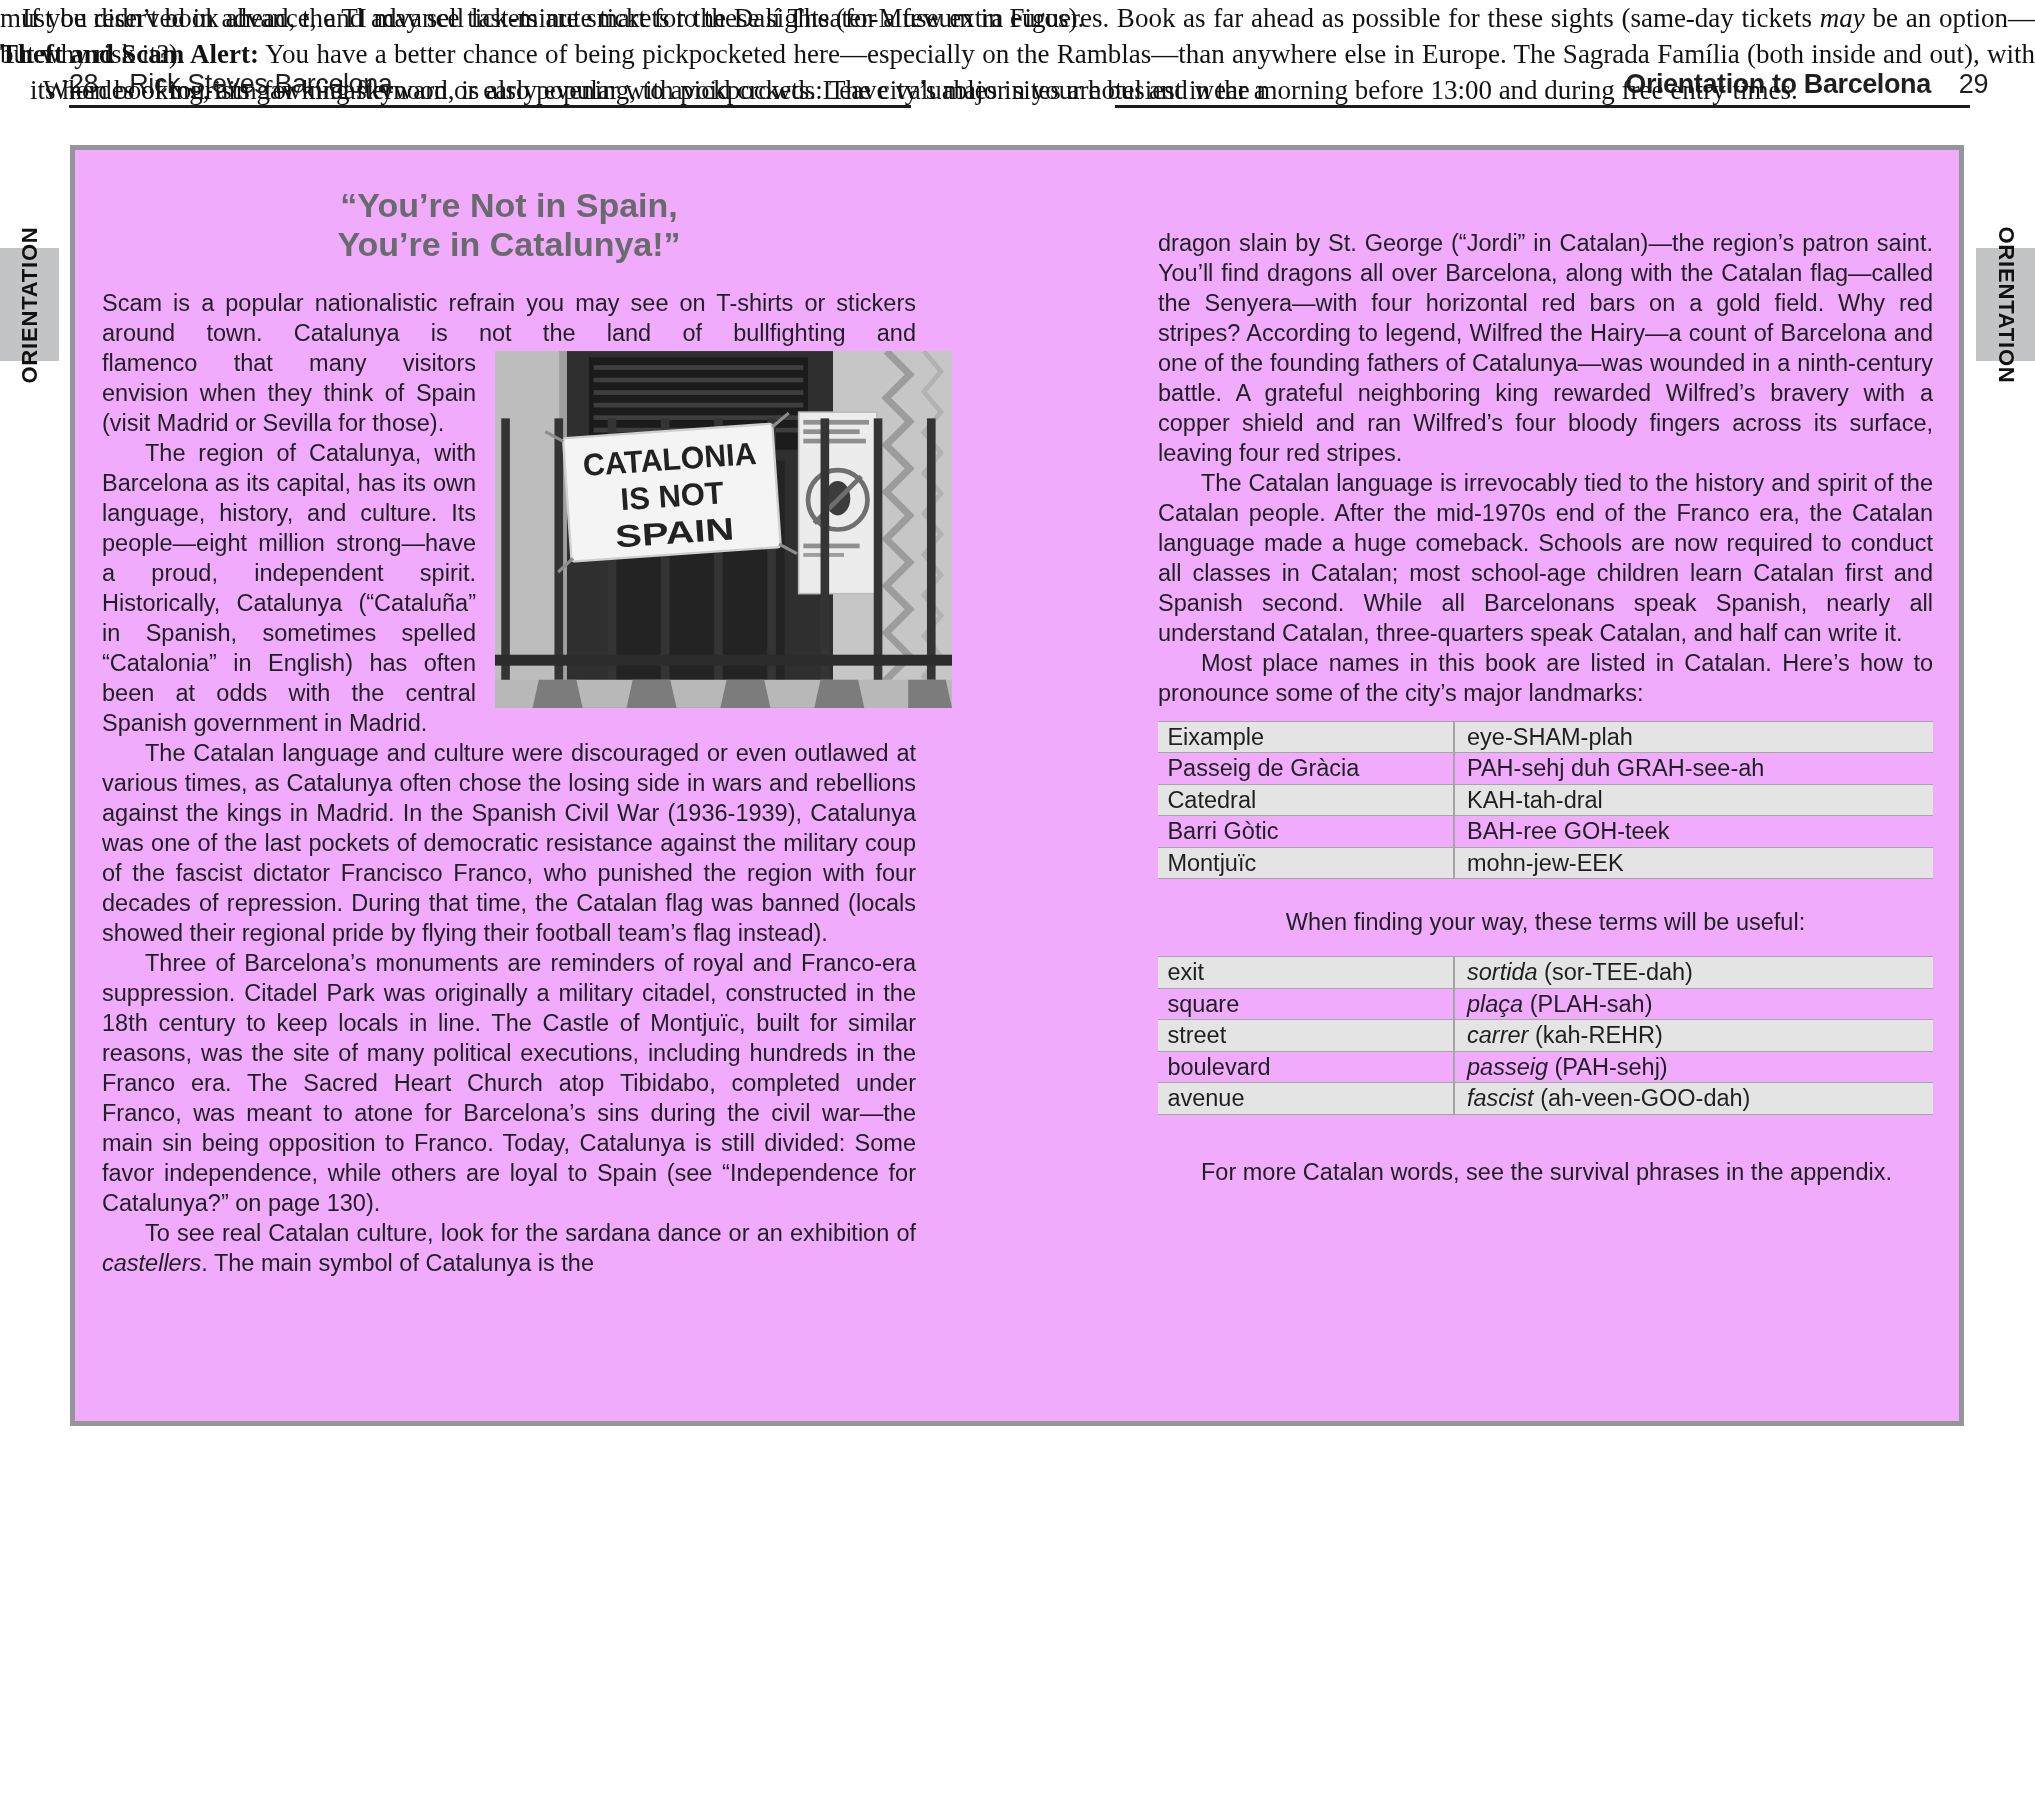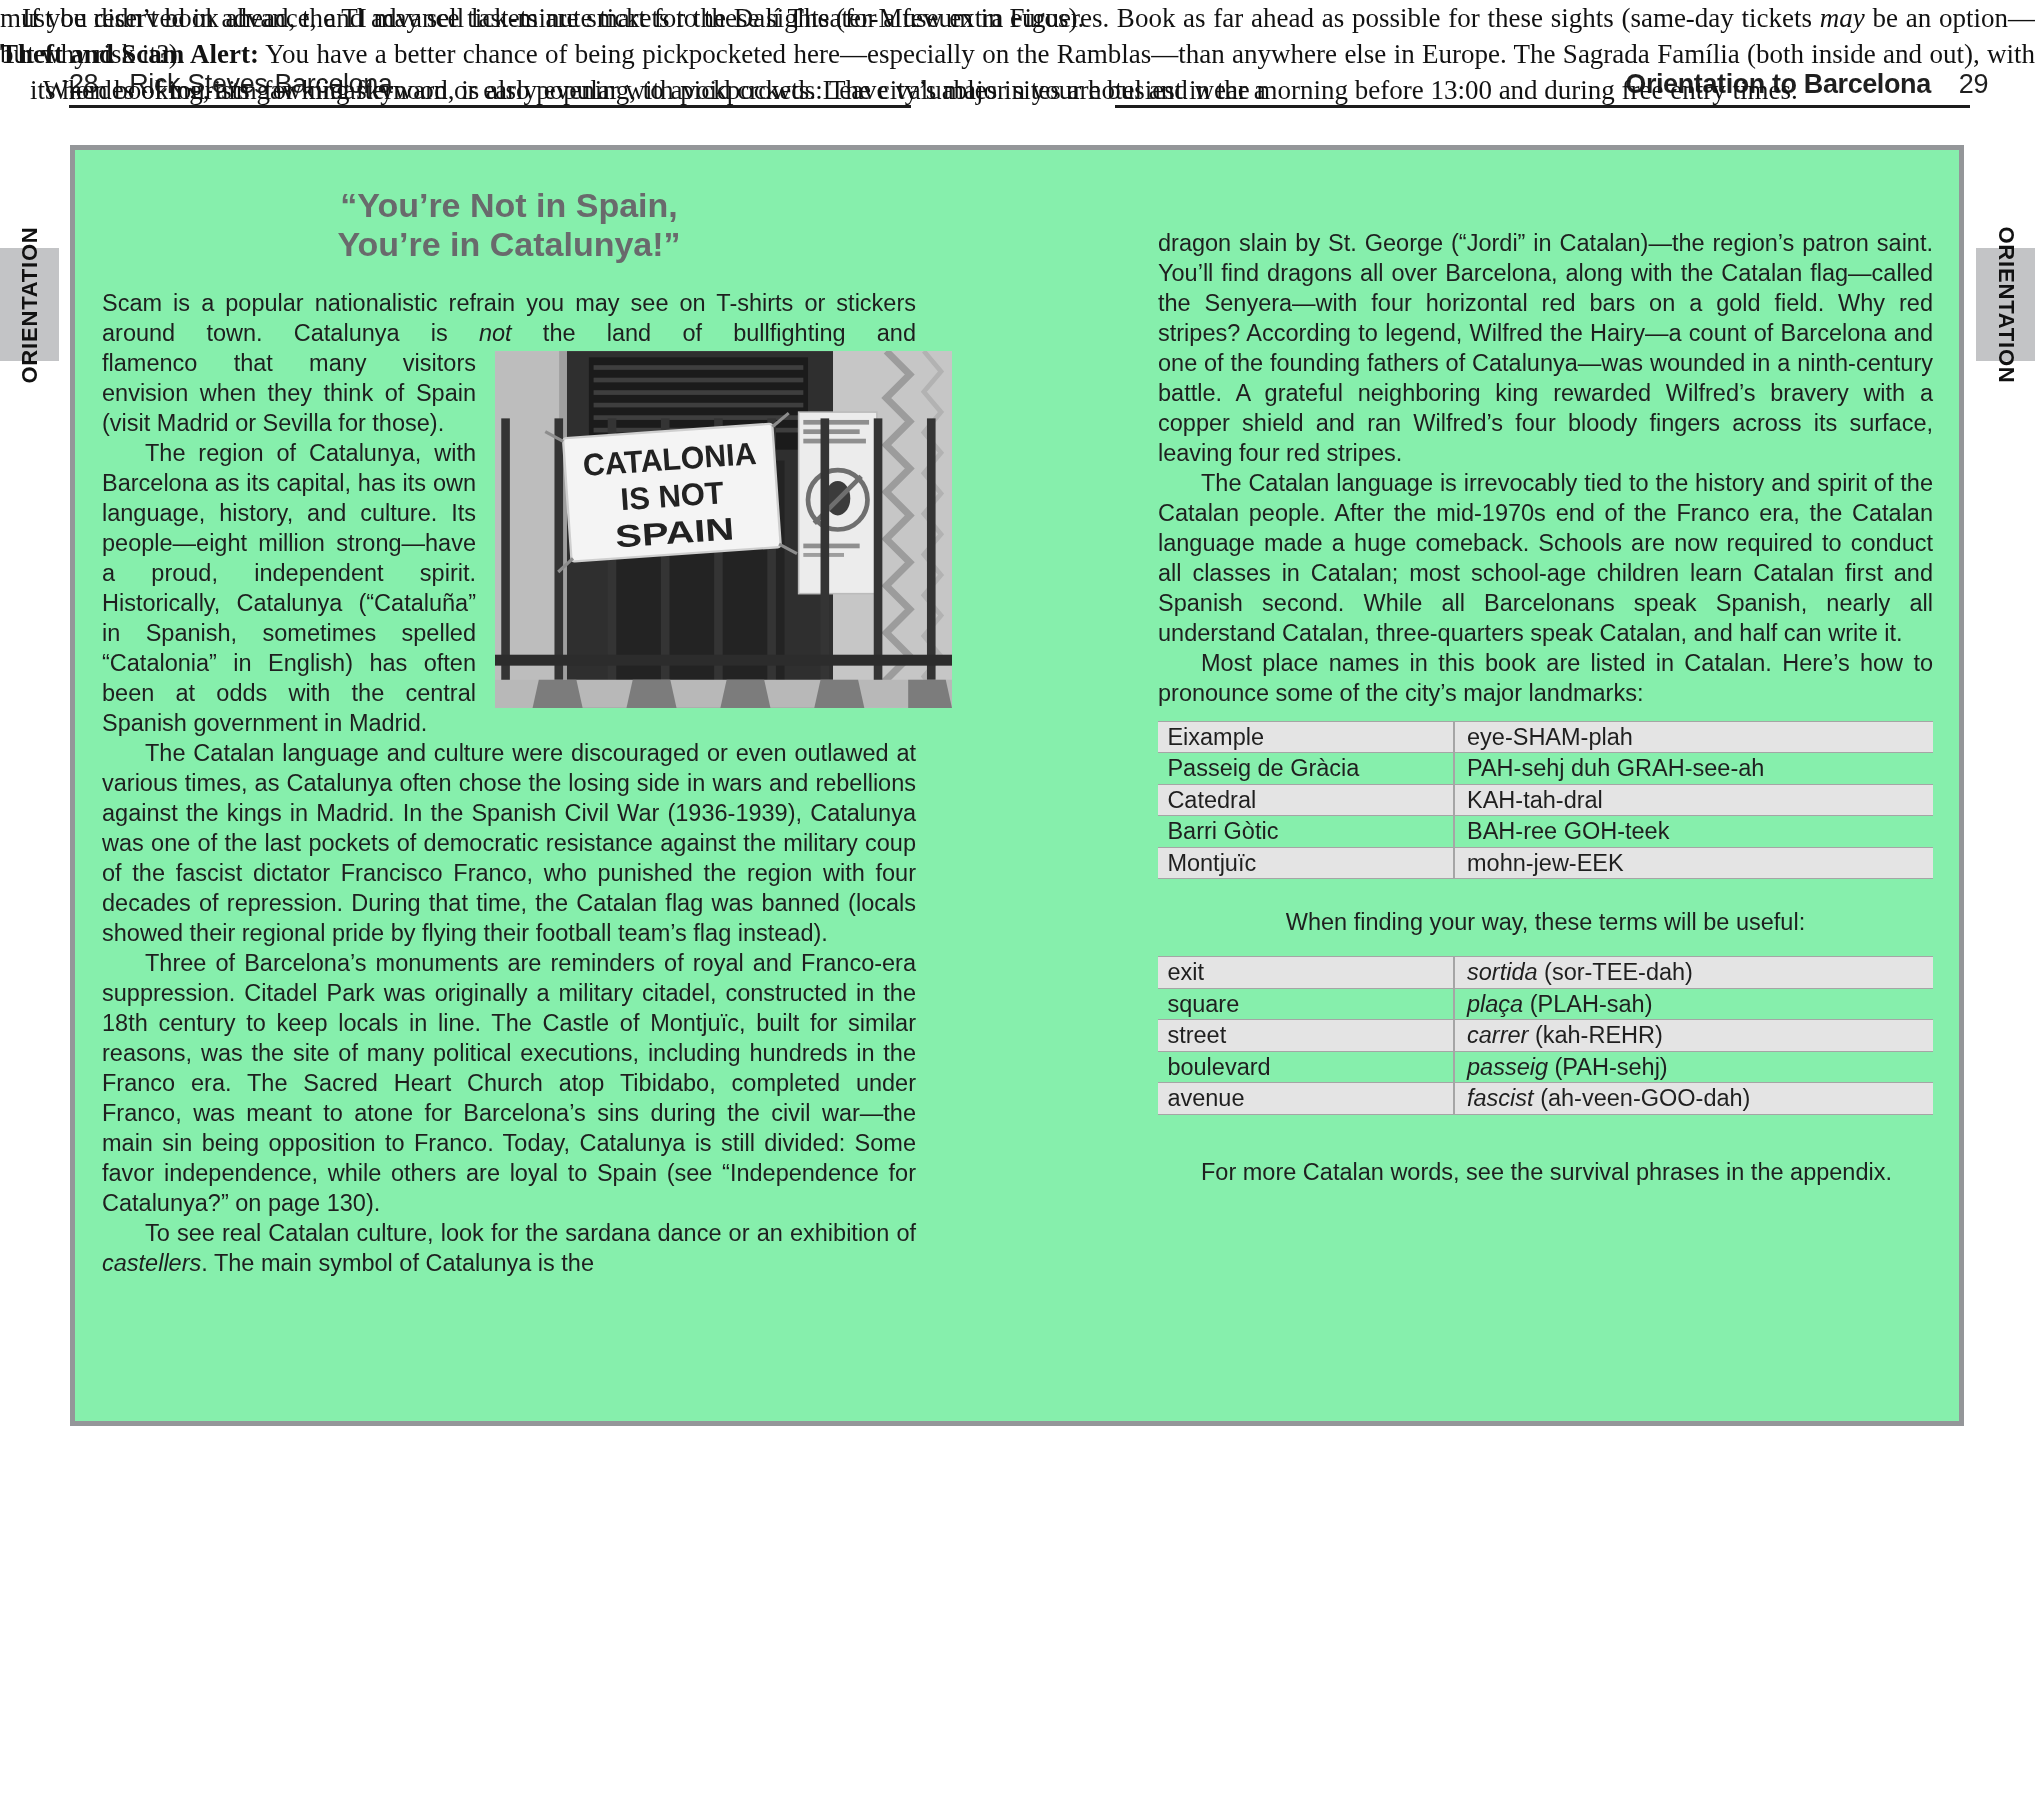--- a/index.html
+++ b/index.html
@@ -28,21 +28,21 @@
   .tab{position:absolute;width:59px;height:113px;background:var(--tab-gray);}
   .tab span{position:absolute;left:50%;top:50%;white-space:nowrap;font-weight:bold;
             font-size:22px;letter-spacing:0.8px;color:#111;}
   .tab-left{left:0;top:248px;}
   .tab-left span{transform:translate(-50%,-50%) rotate(-90deg);}
   .tab-right{right:0;top:248px;}
   .tab-right span{transform:translate(-50%,-50%) rotate(90deg);}
 
   
   .box{position:absolute;left:70px;top:145px;width:1894px;height:1281px;
-       border:5.5px solid var(--box-border);box-sizing:border-box;background:#86efac;}
+       border:5.5px solid var(--box-border);box-sizing:border-box;background:#f0abfc;}
   .bcol{position:absolute;top:0;font-size:23.5px;line-height:30px;}
   .bcol p{margin:0;text-align:justify;}
   .col-left{left:27px;width:814px;}
   .col-right{left:1083px;width:775px;padding-top:78px;box-sizing:border-box;}
   .box-title{margin:36px 0 23.5px;text-align:center;font-weight:bold;font-size:34px;
              line-height:39px;color:var(--title-gray);}
   .pa{text-align-last:justify;}
   .indent{text-indent:43px;}
   .photo{float:right;width:457px;height:357px;margin:3.1px -36px 4.7px 19px;}
   .photo svg{display:block;width:457px;height:357px;}
@@ -89,21 +89,21 @@
     <span>ORIENTATION</span>
   </div>
 
   <div class="box">
 
     <div class="bcol col-left">
       <div class="box-title">
         <span style="display:block">“You’re Not in Spain,</span>
         <span style="display:block">You’re in Catalunya!”</span>
       </div>
-      <p class="pa"><span>Scam is a popular nationalistic refrain you may see on T-shirts or stickers around town. Catalunya is </span><span style="font-style: italic;">not</span><span> the land of bullfighting and</span></p>
+      <p class="pa"><span>Scam is a popular nationalistic refrain you may see on T-shirts or stickers around town. Catalunya is </span><span style="">not</span><span> the land of bullfighting and</span></p>
       <p><span class="photo">
             <svg viewBox="0 0 584 456" xmlns="http://www.w3.org/2000/svg" style="font-size:30px">
             <rect x="0" y="0" width="584" height="456" fill="#c8c8c8"></rect>
             <rect x="0" y="0" width="92" height="456" fill="#bdbdbd"></rect>
             <rect x="82" y="0" width="10" height="456" fill="#9f9f9f"></rect>
             <rect x="92" y="0" width="340" height="456" fill="#2f2f2f"></rect>
             <rect x="120" y="8" width="280" height="118" fill="#1b1b1b"></rect>
             <g fill="#3e3e3e">
               <rect x="126" y="18" width="268" height="6"></rect>
                 <rect x="126" y="34" width="268" height="6"></rect>

